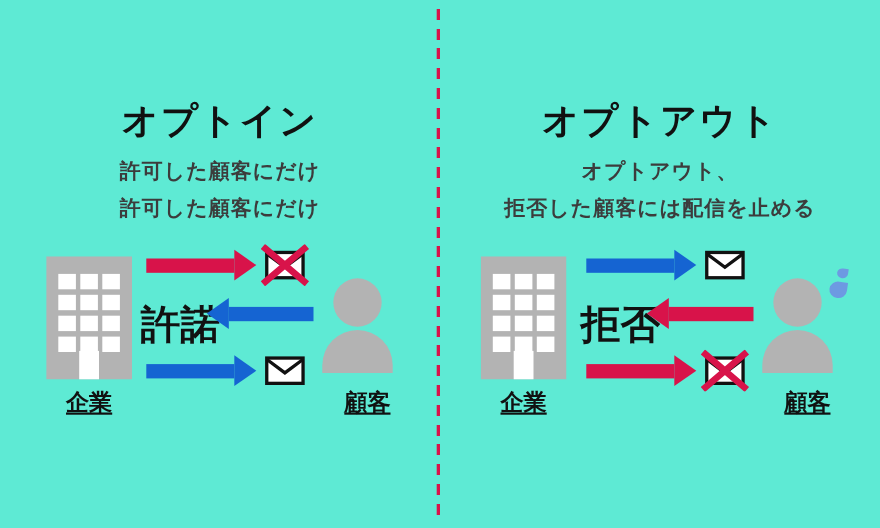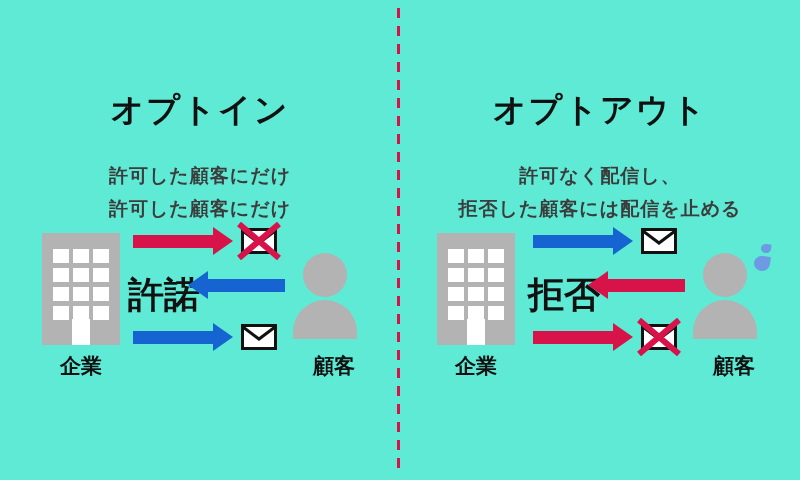--- a/index.html
+++ b/index.html
@@ -27,21 +27,21 @@
   .panel.right { left: 400px; }
 
   .title {
     position: absolute; top: 88px; left: 0; width: 100%;
     text-align: center; font-size: 33px; font-weight: 800;
     letter-spacing: 2px; color: var(--text-dark); white-space: nowrap;
   }
   .subtitle {
     position: absolute; left: 0; width: 100%; text-align: center;
     font-size: 19px; font-weight: 700; letter-spacing: 1px;
-    color: var(--subtitle-gray); white-space: nowrap; margin-top: 20px;
+    color: var(--subtitle-gray); white-space: nowrap;
   }
   .subtitle.l1 { top: 143px; }
   .subtitle.l2 { top: 176px; }
 
   
   .building { position: absolute; left: 42px; top: 233px; width: 78px; height: 112px; }
   .panel.right .building { left: 37px; }
 
   
   .person { position: absolute; left: 293px; top: 253px; width: 64px; height: 86px; }
@@ -59,21 +59,21 @@
   .sweat .drop {
     position: absolute; background: var(--sweat-blue);
     border-radius: 100% 0 100% 100%; transform: rotate(8deg);
   }
   .sweat .drop.small { width: 10px; height: 9px; left: 9px; top: 0; }
   .sweat .drop.big   { width: 16px; height: 15px; left: 2px; top: 12px; }
 
   
   .entity-label {
     position: absolute; top: 352px; font-size: 21px; font-weight: 800;
-    color: var(--text-dark); text-align: center; white-space: nowrap;
+    color: var(--text-dark); text-align: center; white-space: nowrap; text-decoration: underline;
   }
   .entity-label.company  { left: 21px;  width: 120px; }
   .panel.right .entity-label.company { left: 16px; }
   .entity-label.customer { left: 284px; width: 100px; }
 
   
   .relation-label {
     position: absolute; left: 128px; top: 271px; font-size: 36px;
     font-weight: 800; color: var(--text-dark); white-space: nowrap;
   }
@@ -161,21 +161,21 @@
     <span class="mail row3">
       <svg width="44" height="38" viewBox="0 0 44 38">
         <rect x="5.5" y="7.5" width="33" height="23" fill="#ffffff" stroke="#111111" stroke-width="3"></rect>
         <path d="M6 9 L22 21 L38 9" fill="none" stroke="#111111" stroke-width="3"></path>
       </svg>
     </span>
   </section>
 
   <section class="panel right">
     <h1 class="title">オプトアウト</h1>
-    <p class="subtitle l1">許可なく配信し、</p>
+    <p class="subtitle l1">オプトアウト、</p>
     <p class="subtitle l2">拒否した顧客には配信を止める</p>
 
     <span class="building">
       <svg width="78" height="112" viewBox="0 0 78 112">
         <rect x="0" y="0" width="78" height="112" fill="var(--gray-icon)"></rect>
         <g fill="#ffffff">
           <rect x="11" y="16" width="16" height="14"></rect>
             <rect x="31" y="16" width="16" height="14"></rect>
             <rect x="51" y="16" width="16" height="14"></rect>
           <rect x="11" y="35" width="16" height="14"></rect>

